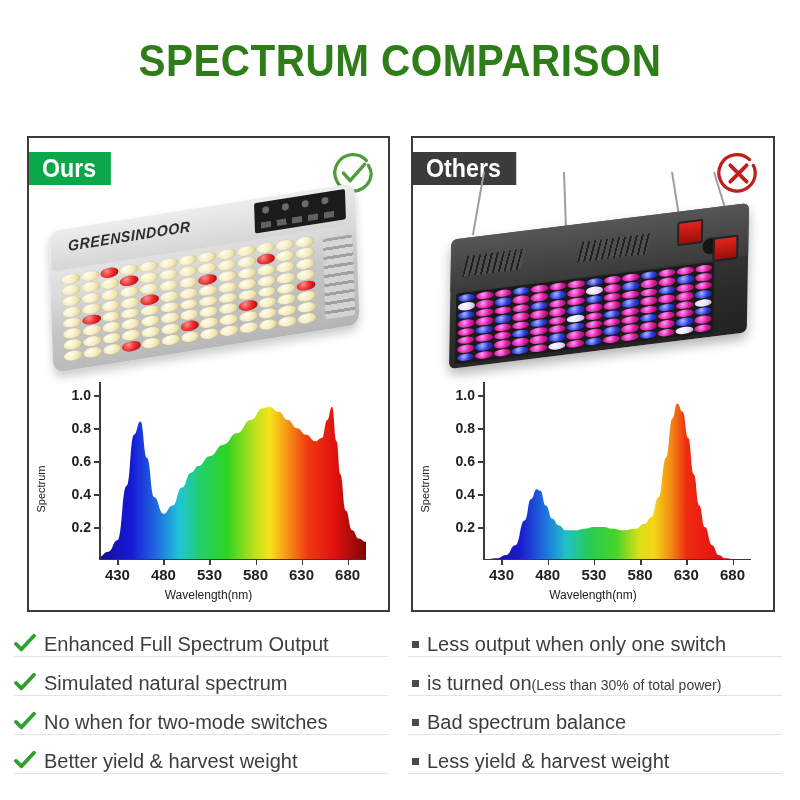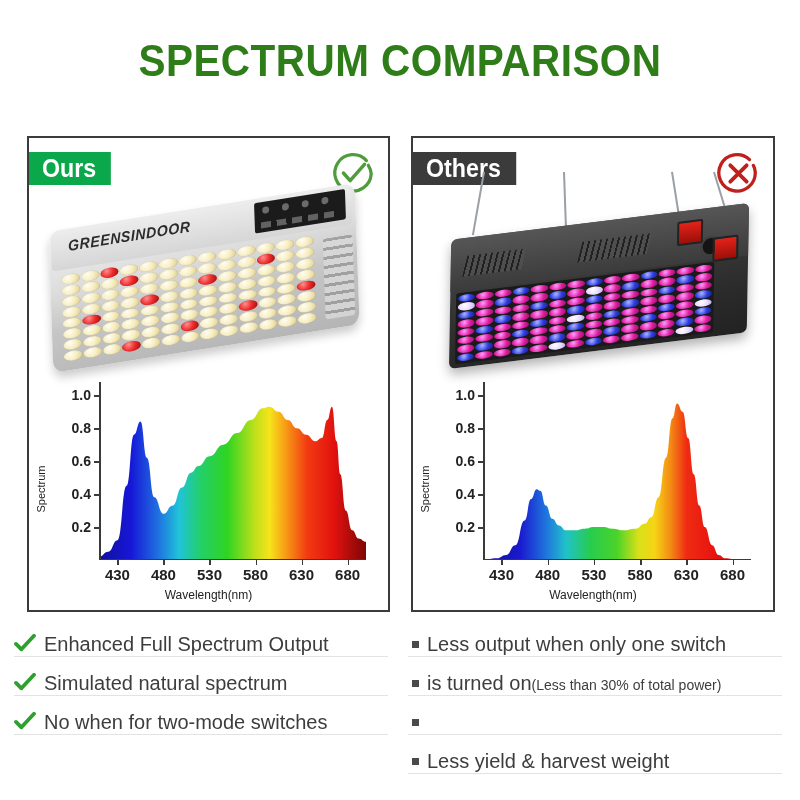--- a/index.html
+++ b/index.html
@@ -585,32 +585,39 @@
           <path d="M2 11 L8 17 L22 2" fill="none" stroke="#2fa02f" stroke-width="4.2" stroke-linecap="round" stroke-linejoin="round"></path>
         </svg>
         <div class="txt">Simulated natural spectrum</div>
       </div>
       <div class="brow">
         <svg viewBox="0 0 24 20" class="chk">
           <path d="M2 11 L8 17 L22 2" fill="none" stroke="#2fa02f" stroke-width="4.2" stroke-linecap="round" stroke-linejoin="round"></path>
         </svg>
         <div class="txt">No when for two-mode switches</div>
       </div>
+      <div class="brow">
+        <svg viewBox="0 0 24 20" class="chk">
+          <path d="M2 11 L8 17 L22 2" fill="none" stroke="#2fa02f" stroke-width="4.2" stroke-linecap="round" stroke-linejoin="round"></path>
+        </svg>
+        <div class="txt">Better yield &amp; harvest weight</div>
+      </div>
     </div>
   <div class="bullets right" id="bulletsRight">
       <div class="brow">
         <div class="sq"></div>
         <div class="txt">Less output when only one switch</div>
       </div>
       <div class="brow">
         <div class="sq"></div>
         <div class="txt">is turned on<span class="small">(Less than 30% of total power)</span></div>
       </div>
       <div class="brow">
         <div class="sq"></div>
+        <div class="txt">Bad spectrum balance</div>
       </div>
       <div class="brow">
         <div class="sq"></div>
         <div class="txt">Less yield &amp; harvest weight</div>
       </div>
     </div>
 
 </div>
 
 </body></html>

